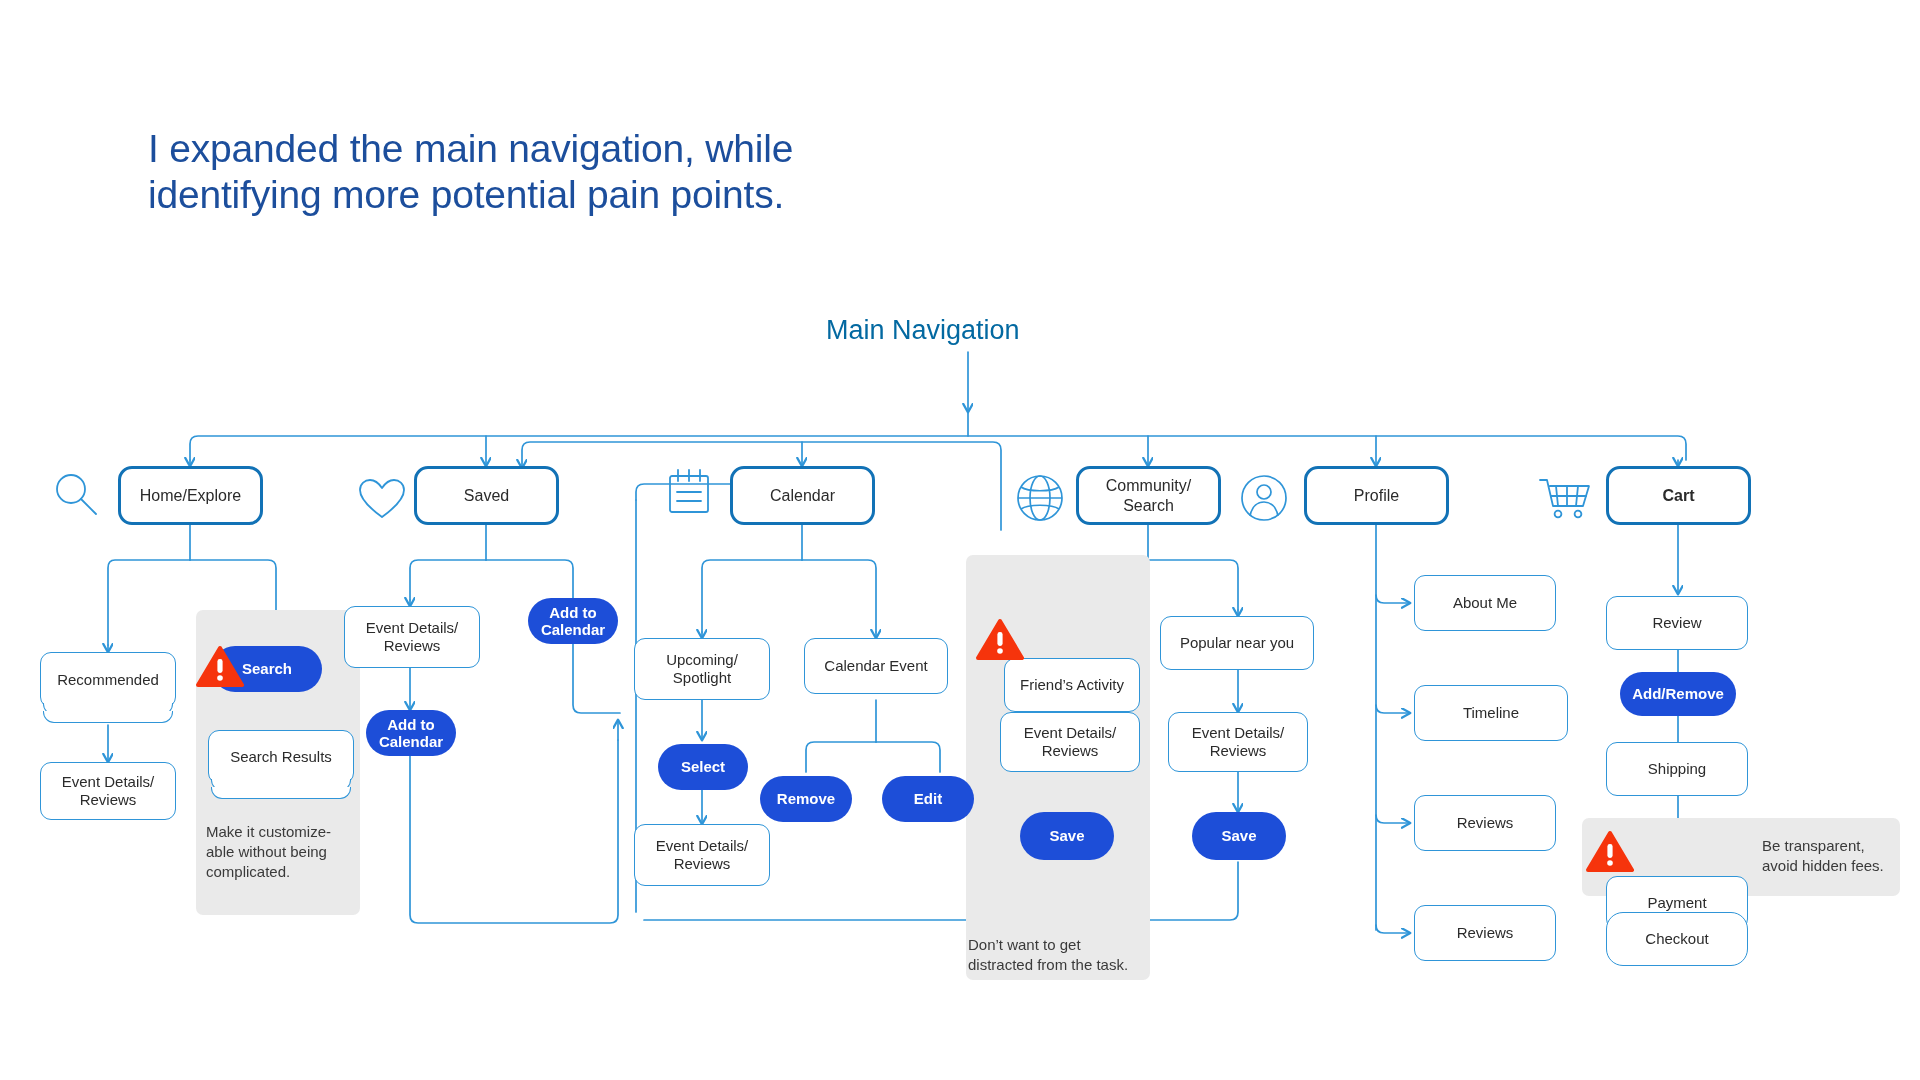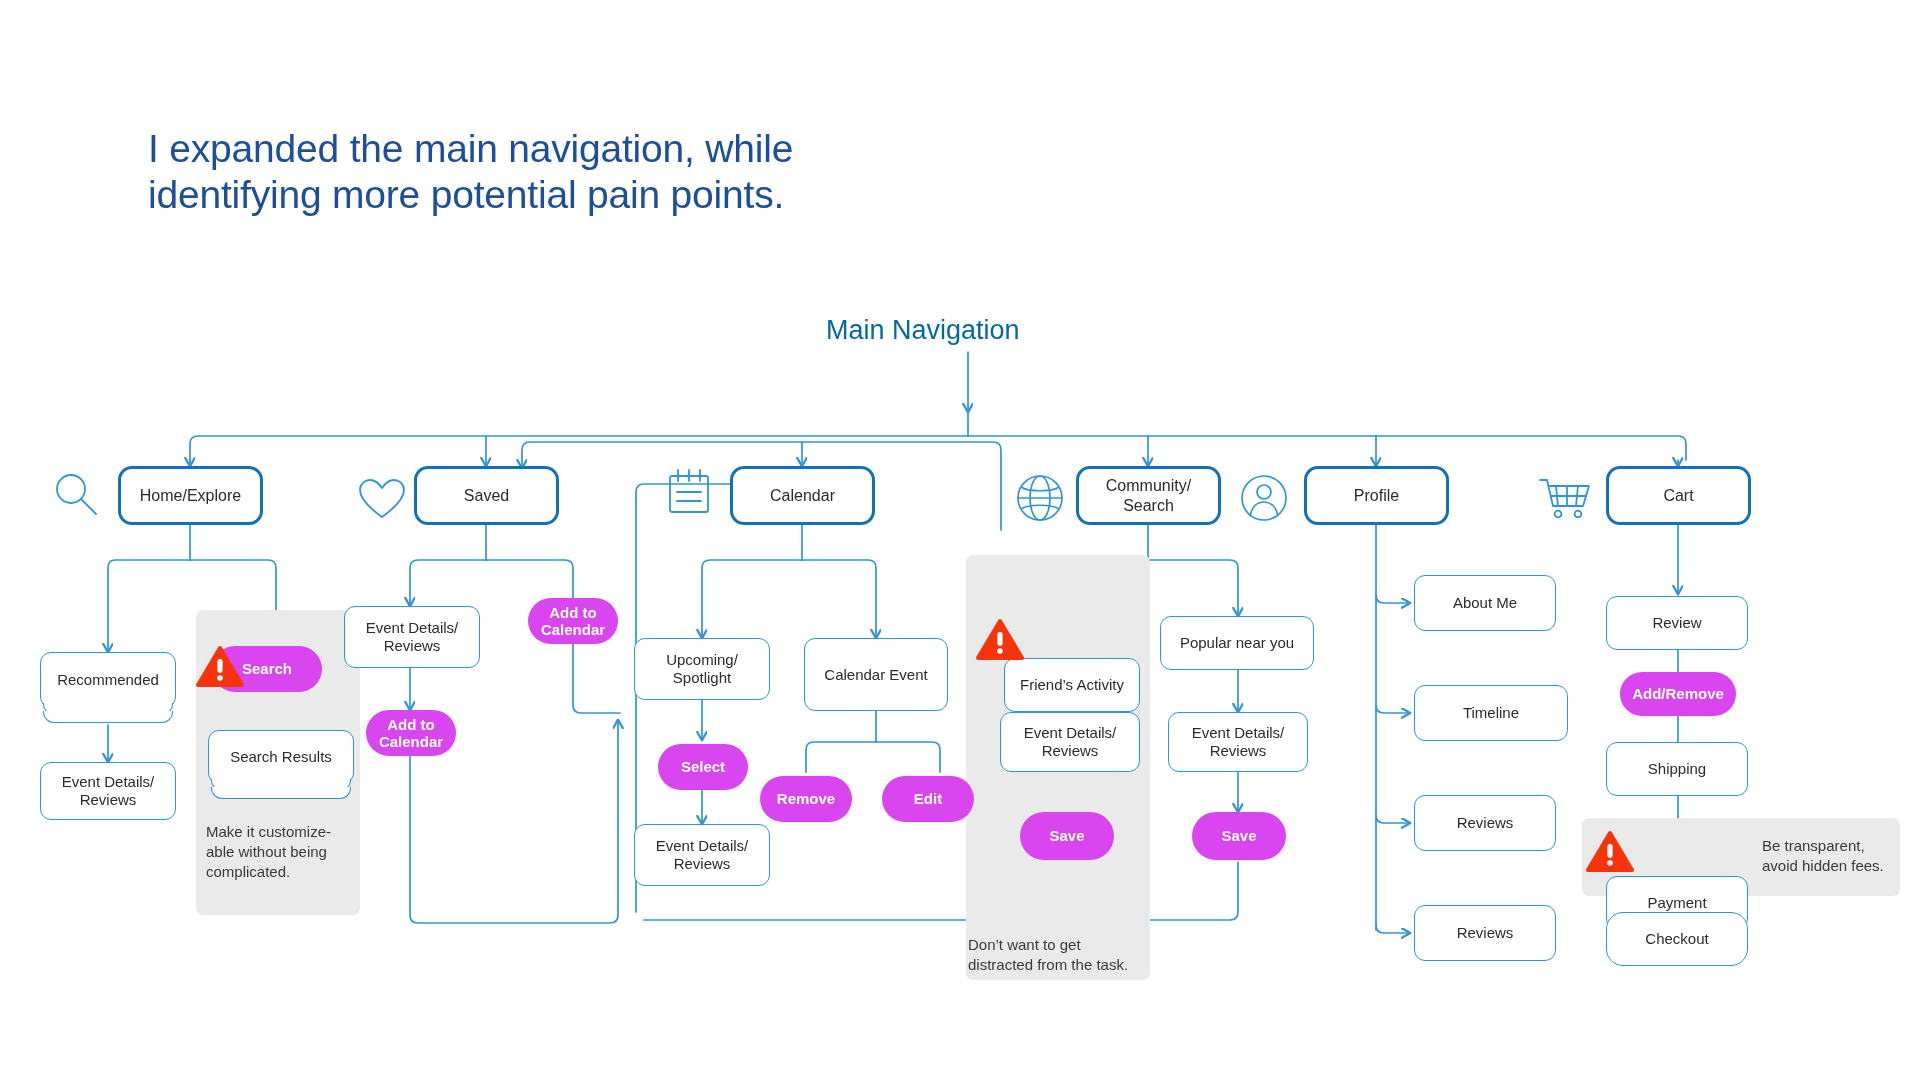--- a/index.html
+++ b/index.html
@@ -41,21 +41,21 @@
     content:"";position:absolute;left:2px;right:2px;
     height:11px;border:1.6px solid #2f95d8;border-top:none;
     border-radius:0 0 11px 11px;background:#fff;z-index:-1;
   }
   .node.stacked::before{bottom:-8px;}
   .node.stacked::after{bottom:-16px;}
 
   .pill{
     position:absolute;box-sizing:border-box;
     display:flex;align-items:center;justify-content:center;
-    text-align:center;background:#d946ef;color:#ffffff;
+    text-align:center;background:#1d4ed8;color:#ffffff;
     border-radius:999px;font-size:15px;font-weight:bold;
     line-height:1.15;z-index:6;
   }
 
   .panel{
     position:absolute;background:#eaeaea;border-radius:7px;z-index:1;
   }
 
   .note{
     position:absolute;color:#3a3a3a;font-size:15px;line-height:1.32;z-index:7;
@@ -233,21 +233,21 @@
   <div class="node top" style="left:730px;top:466px;width:145px;height:59px;">
     <span>Calendar</span>
   </div>
   <div class="node top" style="left:1076px;top:466px;width:145px;height:59px;flex-direction:column;">
     <span>Community/</span>
     <span>Search</span>
   </div>
   <div class="node top" style="left:1304px;top:466px;width:145px;height:59px;">
     <span>Profile</span>
   </div>
-  <div class="node top" style="left:1606px;top:466px;width:145px;height:59px;">
+  <div class="node top" style="left:1606px;top:466px;width:145px;height:59px;font-weight:bold;">
     <span>Cart</span>
   </div>
 
   <div class="node stacked" style="left:40px;top:652px;width:136px;height:56px;">
     <span>Recommended</span>
   </div>
   <div class="node" style="left:40px;top:762px;width:136px;height:58px;flex-direction:column;">
     <span>Event Details/</span>
     <span>Reviews</span>
   </div>
@@ -280,21 +280,21 @@
   </div>
   <div class="pill" style="left:366px;top:710px;width:90px;height:46px;flex-direction:column;">
     <span>Add to</span>
     <span>Calendar</span>
   </div>
 
   <div class="node" style="left:634px;top:638px;width:136px;height:62px;flex-direction:column;">
     <span>Upcoming/</span>
     <span>Spotlight</span>
   </div>
-  <div class="node" style="left:804px;top:638px;width:144px;height:73px;">
+  <div class="node" style="left:804px;top:638px;width:144px;height:56px;">
     <span>Calendar Event</span>
   </div>
   <div class="pill" style="left:658px;top:744px;width:90px;height:46px;">
     <span>Select</span>
   </div>
   <div class="pill" style="left:760px;top:776px;width:92px;height:46px;">
     <span>Remove</span>
   </div>
   <div class="pill" style="left:882px;top:776px;width:92px;height:46px;">
     <span>Edit</span>

